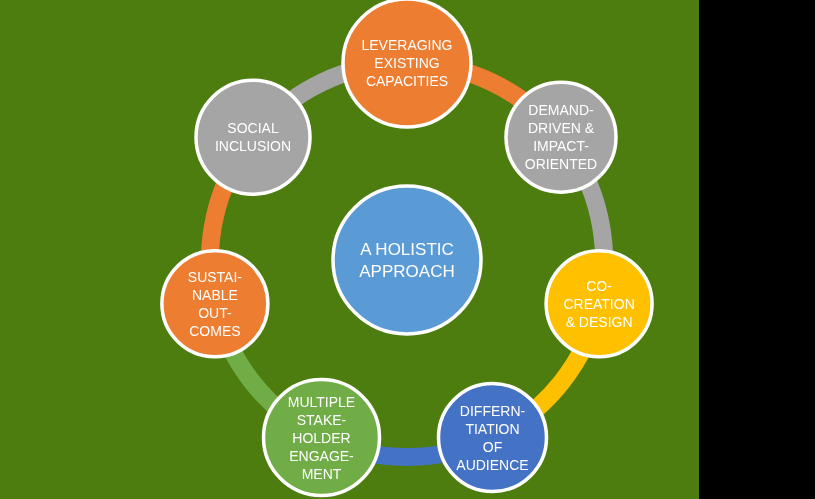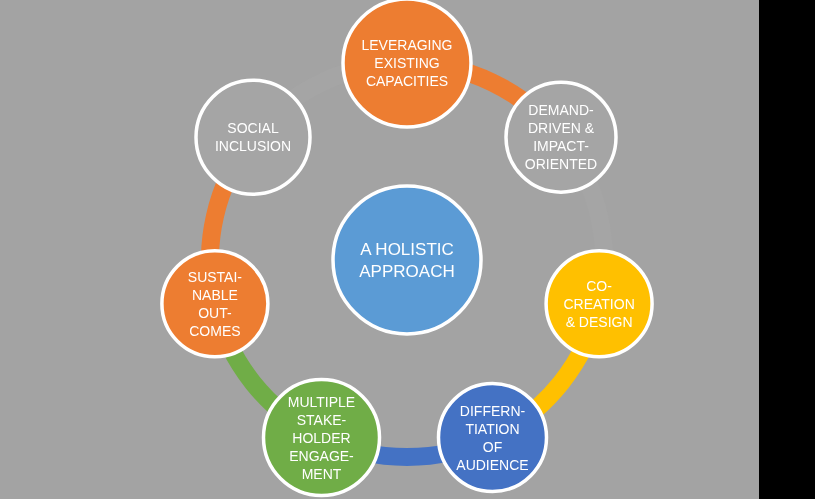--- a/index.html
+++ b/index.html
@@ -6,23 +6,23 @@
     margin: 0;
     padding: 0;
     background: #000000;
     width: 815px;
     height: 499px;
     overflow: hidden;
     font-family: "Liberation Sans", sans-serif;
   }
   .stage {
     position: relative;
-    width: 759px;
+    width: 699px;
     height: 499px;
-    background: #a3a3a3;
+    background: #4d7c0f;
   }
   svg text {
     font-family: "Liberation Sans", sans-serif;
     fill: #FFFFFF;
   }
 </style>
 </head>
 <body>
 
 <div class="stage">

